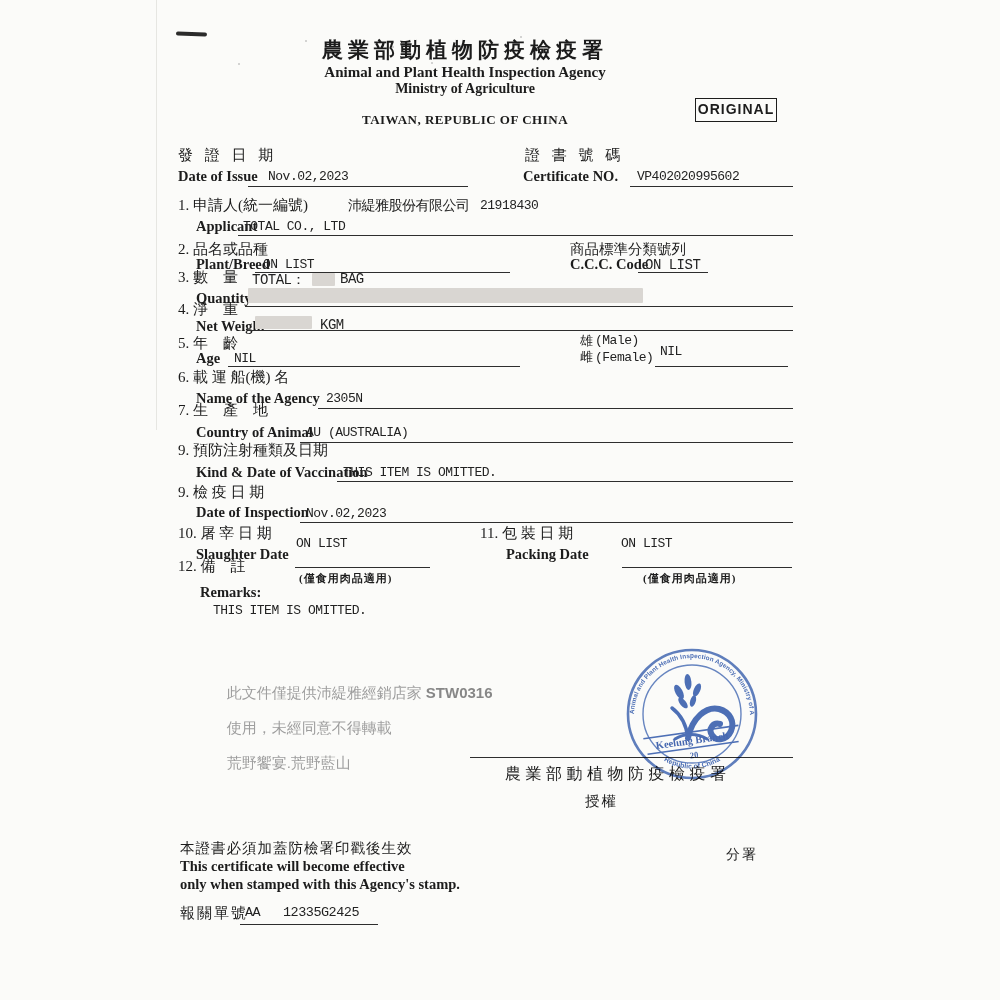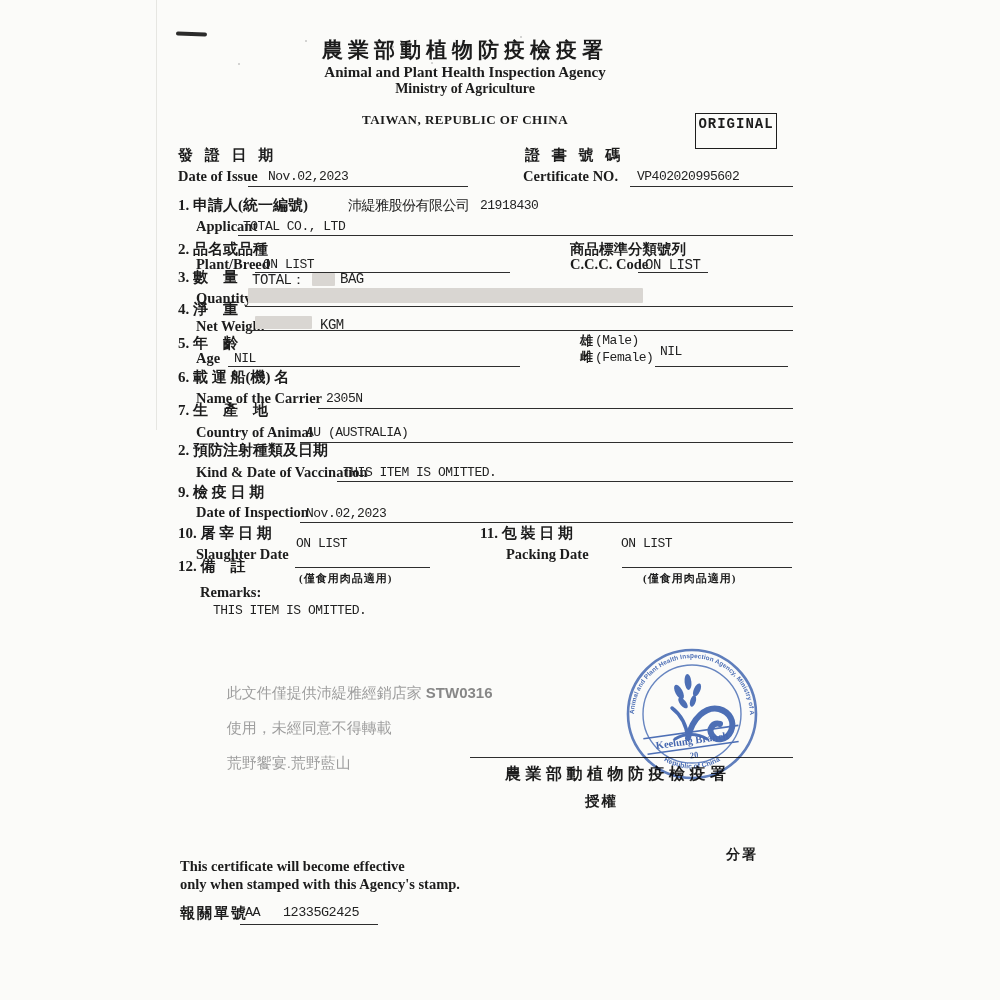--- a/index.html
+++ b/index.html
@@ -1,20 +1,20 @@
 <!DOCTYPE html>
 <html><head>
 <meta charset="utf-8">
 <style>
   *{margin:0;padding:0;box-sizing:border-box}
   html,body{width:1000px;height:1000px;background:#ffffff}
   .page{position:relative;width:1000px;height:1000px;background:#fbfbf9;overflow:hidden;
         font-family:"Liberation Serif","DejaVu Serif",serif;color:#1c1c1c}
   .abs{position:absolute;white-space:pre}
-  .zh{font-weight:bold;font-size:15px}
+  .zh{font-weight:normal;font-size:15px}
   .en{font-weight:bold;font-size:14.5px}
   .val{font-family:"Liberation Mono","DejaVu Sans Mono",monospace;font-size:13px;
        font-weight:normal;letter-spacing:-0.5px;color:#222}
   .line{position:absolute;height:0;border-bottom:1.3px solid #2e2e2e}
   .redact{position:absolute;background:#d9d6d2;border-radius:1px}
   .hdrline{position:absolute;left:0;right:0;text-align:center;font-weight:bold}
   .notegray{font-family:"Liberation Sans","DejaVu Sans",sans-serif;font-size:15px;color:#9e9e9e}
   .smallnote{font-size:11px;font-weight:bold;letter-spacing:1px}
   .speck{position:absolute;width:2px;height:2px;background:#a9a9a9;border-radius:50%;opacity:.65}
   .stampwrap{position:absolute;left:622px;top:644px;width:140px;height:140px;
@@ -33,22 +33,22 @@
   <div class="speck" style="left:520px;top:36px"></div>
   <div class="abs" style="left:156px;top:0;width:1px;height:430px;background:#e6e6e2"></div>
 
   <div class="abs" style="left:230px;top:0;width:470px;height:150px">
     <div class="hdrline" style="top:36px;font-size:21px;letter-spacing:5px">農業部動植物防疫檢疫署</div>
     <div class="hdrline" style="top:64px;font-size:15px">Animal and Plant Health Inspection Agency</div>
     <div class="hdrline" style="top:81px;font-size:14px">Ministry of Agriculture</div>
     <div class="hdrline" style="top:112px;font-size:13px;letter-spacing:.5px">TAIWAN, REPUBLIC OF CHINA</div>
   </div>
 
-  <div class="abs" style="left:695px;top:113px;width:82px;height:36px;border:1.6px solid #1d1d1d;text-align:center;
-              line-height:21px;font-family:Liberation Mono, monospace;
+  <div class="abs" style="left:695px;top:98px;width:82px;height:24px;border:1.6px solid #1d1d1d;text-align:center;
+              line-height:21px;font-family:Liberation Sans, sans-serif;
               font-size:14px;font-weight:bold;letter-spacing:1px">ORIGINAL</div>
 
   <div class="abs zh" style="left:178px;top:146px;letter-spacing:4px">發 證 日 期</div>
   <div class="abs en" style="left:178px;top:168px">Date of Issue</div>
   <div class="abs val" style="left:268px;top:169px">Nov.02,2023</div>
   <div class="line" style="left:248px;top:186px;width:220px"></div>
   <div class="abs zh" style="left:525px;top:146px;letter-spacing:4px">證 書 號 碼</div>
   <div class="abs en" style="left:523px;top:168px">Certificate NO.</div>
   <div class="abs val" style="left:637px;top:169px">VP402020995602</div>
   <div class="line" style="left:630px;top:186px;width:163px"></div>
@@ -88,30 +88,30 @@
   <div class="abs val" style="left:595px;top:333px">(Male)</div>
   <div class="abs val" style="left:660px;top:344px">NIL</div>
   <div class="abs zh" style="left:580px;top:348px;font-size:13px">雌</div>
   <div class="abs val" style="left:595px;top:350px">(Female)</div>
   <div class="abs en" style="left:196px;top:350px">Age</div>
   <div class="abs val" style="left:234px;top:351px">NIL</div>
   <div class="line" style="left:228px;top:366px;width:292px"></div>
   <div class="line" style="left:655px;top:366px;width:133px"></div>
 
   <div class="abs zh" style="left:178px;top:368px">6. 載 運 船(機) 名</div>
-  <div class="abs en" style="left:196px;top:390px">Name of the Carrier</div>
+  <div class="abs en" style="left:196px;top:390px">Name of the Agency</div>
   <div class="abs val" style="left:326px;top:391px">2305N</div>
   <div class="line" style="left:318px;top:408px;width:475px"></div>
 
   <div class="abs zh" style="left:178px;top:401px">7. 生　產　地</div>
   <div class="abs en" style="left:196px;top:424px">Country of Animal</div>
   <div class="abs val" style="left:306px;top:425px">AU (AUSTRALIA)</div>
   <div class="line" style="left:300px;top:442px;width:493px"></div>
 
-  <div class="abs zh" style="left:178px;top:441px">2. 預防注射種類及日期</div>
+  <div class="abs zh" style="left:178px;top:441px">9. 預防注射種類及日期</div>
   <div class="abs en" style="left:196px;top:464px">Kind &amp; Date of Vaccination</div>
   <div class="abs val" style="left:343px;top:465px">THIS ITEM IS OMITTED.</div>
   <div class="line" style="left:337px;top:481px;width:456px"></div>
 
   <div class="abs zh" style="left:178px;top:483px">9. 檢 疫 日 期</div>
   <div class="abs en" style="left:196px;top:504px">Date of Inspection</div>
   <div class="abs val" style="left:306px;top:506px">Nov.02,2023</div>
   <div class="line" style="left:300px;top:522px;width:493px"></div>
 
   <div class="abs zh" style="left:178px;top:524px">10. 屠 宰 日 期</div>
@@ -170,20 +170,21 @@
 
       <g transform="rotate(-8 70 96)">
         <line x1="22" y1="88" x2="118" y2="88" stroke="#4066b5" stroke-width="1.6"></line>
         <line x1="24" y1="104" x2="116" y2="104" stroke="#4066b5" stroke-width="1.6"></line>
         <text x="70" y="100" text-anchor="middle" font-family="Liberation Serif, DejaVu Serif, serif" font-size="10.5" font-weight="bold" fill="#3a5eae">Keelung Branch</text>
         <text x="70" y="114" text-anchor="middle" font-family="Liberation Serif, DejaVu Serif, serif" font-size="8.5" font-weight="bold" fill="#3a5eae">20</text>
       </g>
     </svg>
   </div>
 
+  <div class="abs zh" style="left:180px;top:839px;font-size:14.5px;letter-spacing:1px">本證書必須加蓋防檢署印戳後生效</div>
   <div class="abs en" style="left:180px;top:858px">This certificate will become effective</div>
   <div class="abs en" style="left:180px;top:876px">only when stamped with this Agency's stamp.</div>
   <div class="abs zh" style="left:726px;top:846px;font-size:14px;letter-spacing:2px">分署</div>
 
   <div class="abs zh" style="left:180px;top:904px;letter-spacing:2px">報關單號</div>
   <div class="abs val" style="left:245px;top:905px;font-size:13.5px">AA   12335G2425</div>
   <div class="line" style="left:240px;top:924px;width:138px"></div>
 
 </div>
 

